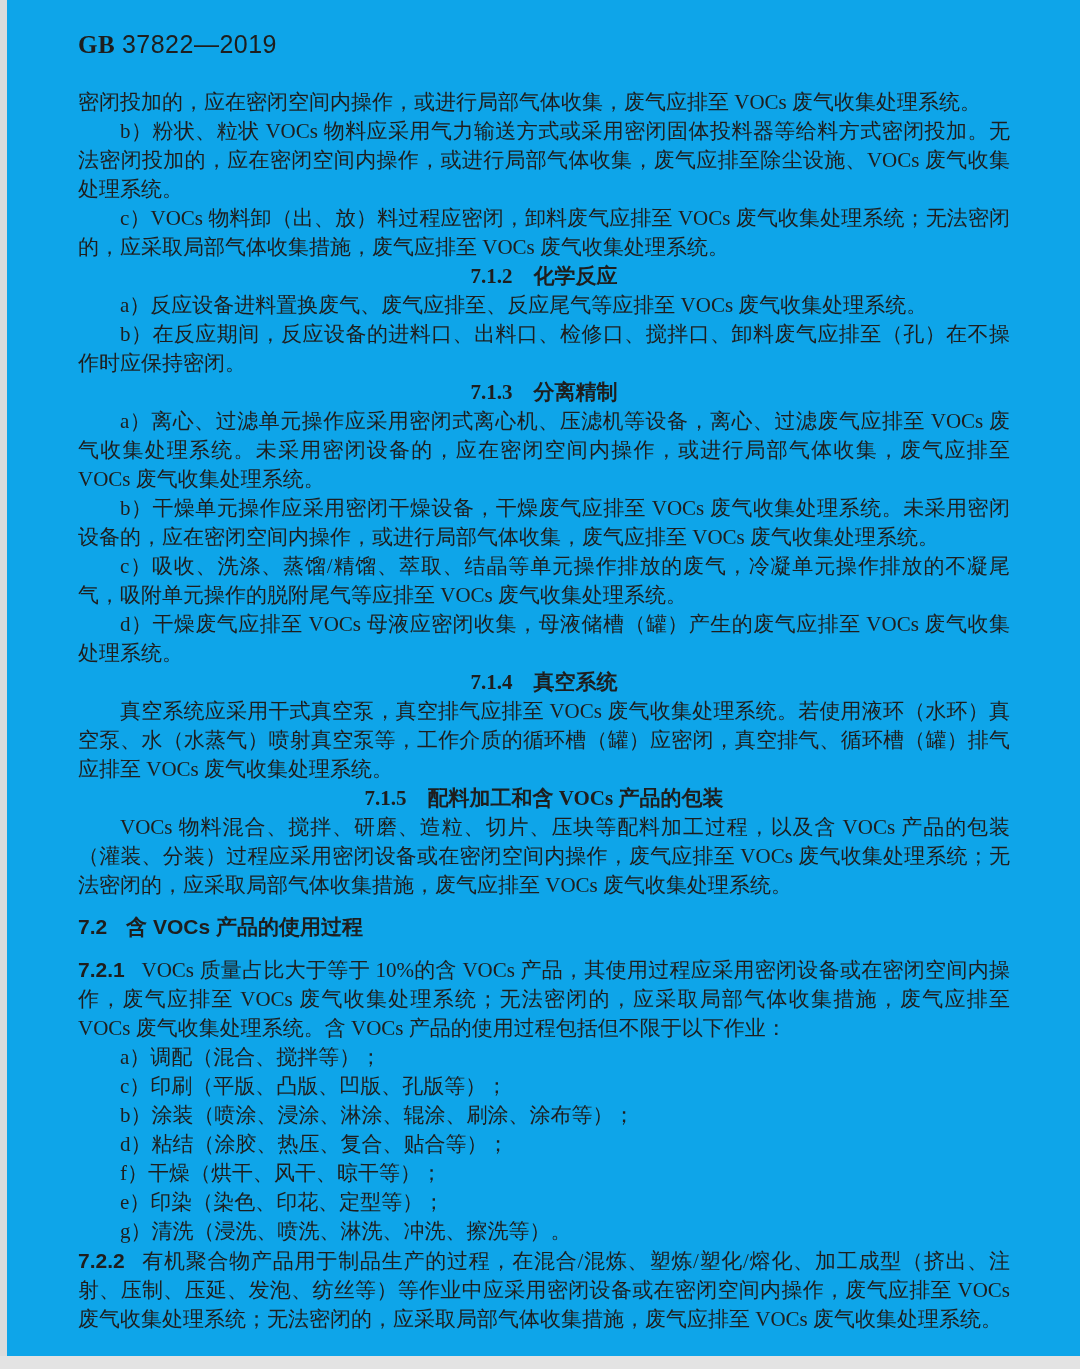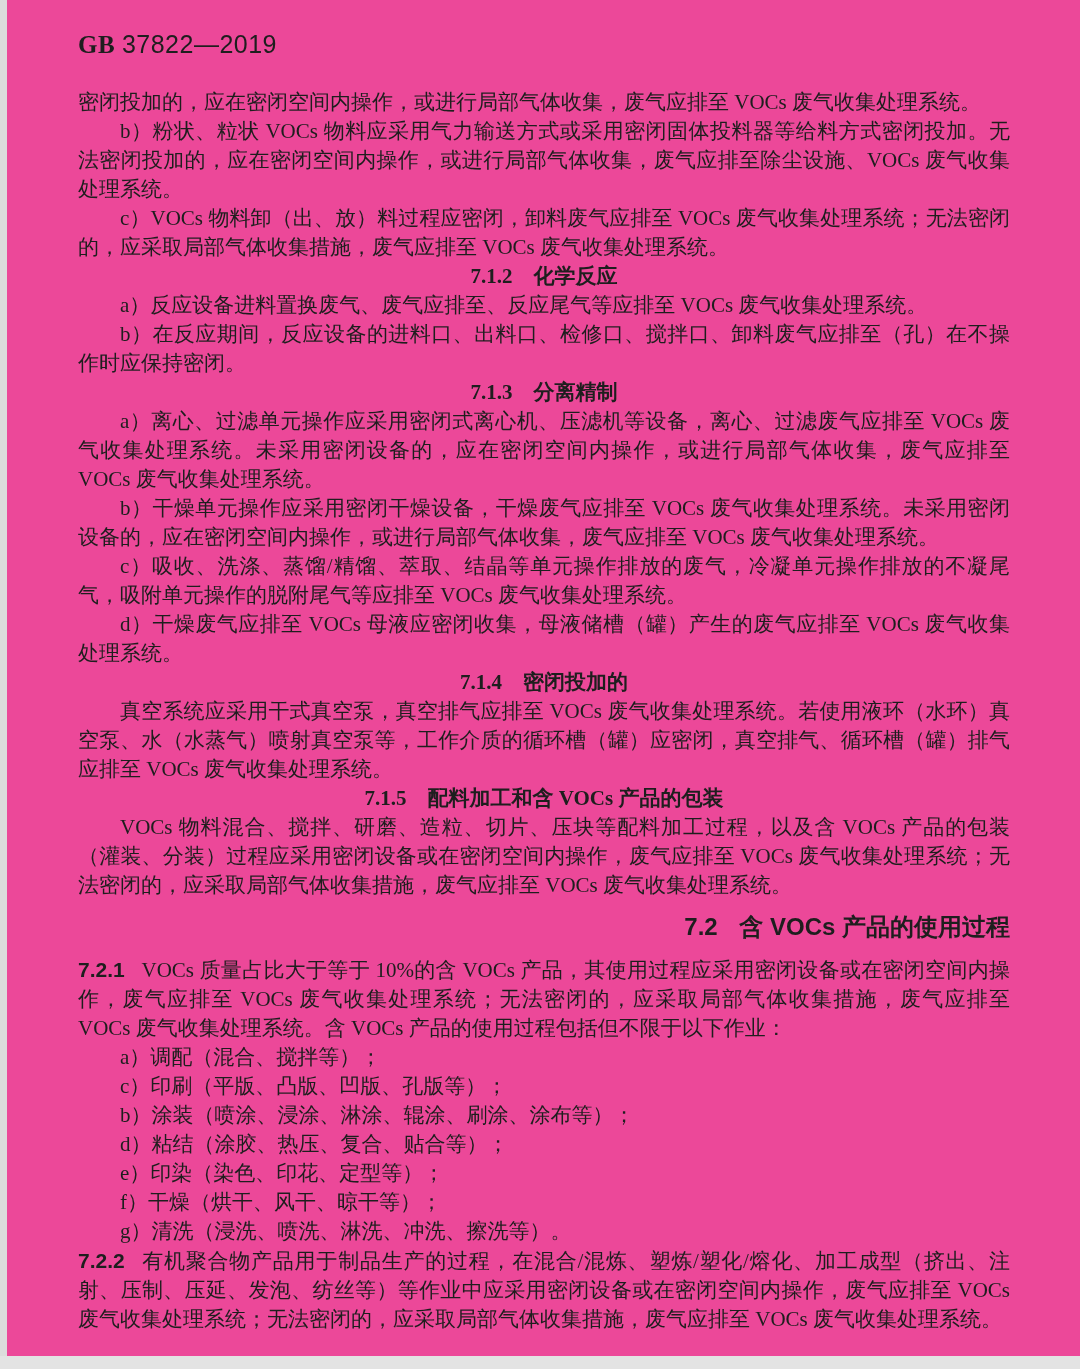--- a/index.html
+++ b/index.html
@@ -24,21 +24,21 @@
   .scan-edge-bottom {
     position: absolute;
     left: 0; bottom: 0;
     width: 100%; height: 13px;
     background: #e3e3e3;
   }
   .page {
     position: absolute;
     left: 7px; top: 0;
     width: 1073px; height: 1356px;
-    background: #ec4899;
+    background: #0ea5e9;
   }
   .doc-header {
     padding: 27px 0 0 71px;
     font-size: 25px;
     line-height: 34px;
     letter-spacing: 0.5px;
   }
   .doc-header .code-bold {
     font-family: "Liberation Serif", "DejaVu Serif", serif;
     font-weight: 700;
@@ -59,23 +59,23 @@
   .para.indent { text-indent: 2em; }
   .clause-heading {
     font-family: Liberation Serif, serif;
     font-weight: 600;
     text-align: center;
   }
   .clause-heading .clause-num { margin-right: 1em; }
   .section-title {
     font-family: "Liberation Sans", "DejaVu Sans", sans-serif;
     font-weight: 700;
-    font-size: 24px;
+    font-size: 21px;
     margin: 12px 0 14px 0;
-    text-align: right;
+    text-align: left;
   }
   .section-title .clause-num { margin-right: 0.9em; }
   .para .para-num {
     font-family: "Liberation Sans", "DejaVu Sans", sans-serif;
     font-weight: 600;
     margin-right: 0.8em;
   }
 </style>
 </head>
 <body>
@@ -90,31 +90,31 @@
       <div class="para indent">b）粉状、粒状 VOCs 物料应采用气力输送方式或采用密闭固体投料器等给料方式密闭投加。无法密闭投加的，应在密闭空间内操作，或进行局部气体收集，废气应排至除尘设施、VOCs 废气收集处理系统。</div>
       <div class="para indent">c）VOCs 物料卸（出、放）料过程应密闭，卸料废气应排至 VOCs 废气收集处理系统；无法密闭的，应采取局部气体收集措施，废气应排至 VOCs 废气收集处理系统。</div>
       <div class="clause-heading"><span class="clause-num">7.1.2</span><span class="clause-text">化学反应</span></div>
       <div class="para indent">a）反应设备进料置换废气、废气应排至、反应尾气等应排至 VOCs 废气收集处理系统。</div>
       <div class="para indent">b）在反应期间，反应设备的进料口、出料口、检修口、搅拌口、卸料废气应排至（孔）在不操作时应保持密闭。</div>
       <div class="clause-heading"><span class="clause-num">7.1.3</span><span class="clause-text">分离精制</span></div>
       <div class="para indent">a）离心、过滤单元操作应采用密闭式离心机、压滤机等设备，离心、过滤废气应排至 VOCs 废气收集处理系统。未采用密闭设备的，应在密闭空间内操作，或进行局部气体收集，废气应排至 VOCs 废气收集处理系统。</div>
       <div class="para indent">b）干燥单元操作应采用密闭干燥设备，干燥废气应排至 VOCs 废气收集处理系统。未采用密闭设备的，应在密闭空间内操作，或进行局部气体收集，废气应排至 VOCs 废气收集处理系统。</div>
       <div class="para indent">c）吸收、洗涤、蒸馏/精馏、萃取、结晶等单元操作排放的废气，冷凝单元操作排放的不凝尾气，吸附单元操作的脱附尾气等应排至 VOCs 废气收集处理系统。</div>
       <div class="para indent">d）干燥废气应排至 VOCs 母液应密闭收集，母液储槽（罐）产生的废气应排至 VOCs 废气收集处理系统。</div>
-      <div class="clause-heading"><span class="clause-num">7.1.4</span><span class="clause-text">密闭投加的</span></div>
+      <div class="clause-heading"><span class="clause-num">7.1.4</span><span class="clause-text">真空系统</span></div>
       <div class="para indent">真空系统应采用干式真空泵，真空排气应排至 VOCs 废气收集处理系统。若使用液环（水环）真空泵、水（水蒸气）喷射真空泵等，工作介质的循环槽（罐）应密闭，真空排气、循环槽（罐）排气应排至 VOCs 废气收集处理系统。</div>
       <div class="clause-heading"><span class="clause-num">7.1.5</span><span class="clause-text">配料加工和含 VOCs 产品的包装</span></div>
       <div class="para indent">VOCs 物料混合、搅拌、研磨、造粒、切片、压块等配料加工过程，以及含 VOCs 产品的包装（灌装、分装）过程应采用密闭设备或在密闭空间内操作，废气应排至 VOCs 废气收集处理系统；无法密闭的，应采取局部气体收集措施，废气应排至 VOCs 废气收集处理系统。</div>
       <div class="section-title"><span class="clause-num">7.2</span><span class="clause-text">含 VOCs 产品的使用过程</span></div>
       <div class="para"><span class="para-num">7.2.1</span><span>VOCs 质量占比大于等于 10%的含 VOCs 产品，其使用过程应采用密闭设备或在密闭空间内操作，废气应排至 VOCs 废气收集处理系统；无法密闭的，应采取局部气体收集措施，废气应排至 VOCs 废气收集处理系统。含 VOCs 产品的使用过程包括但不限于以下作业：</span></div>
       <div class="para indent">a）调配（混合、搅拌等）；</div>
       <div class="para indent">c）印刷（平版、凸版、凹版、孔版等）；</div>
       <div class="para indent">b）涂装（喷涂、浸涂、淋涂、辊涂、刷涂、涂布等）；</div>
       <div class="para indent">d）粘结（涂胶、热压、复合、贴合等）；</div>
+      <div class="para indent">f）干燥（烘干、风干、晾干等）；</div>
       <div class="para indent">e）印染（染色、印花、定型等）；</div>
-      <div class="para indent">f）干燥（烘干、风干、晾干等）；</div>
       <div class="para indent">g）清洗（浸洗、喷洗、淋洗、冲洗、擦洗等）。</div>
       <div class="para"><span class="para-num">7.2.2</span><span>有机聚合物产品用于制品生产的过程，在混合/混炼、塑炼/塑化/熔化、加工成型（挤出、注射、压制、压延、发泡、纺丝等）等作业中应采用密闭设备或在密闭空间内操作，废气应排至 VOCs 废气收集处理系统；无法密闭的，应采取局部气体收集措施，废气应排至 VOCs 废气收集处理系统。</span></div>
     </div>
 </div>
 
 <div class="scan-edge-left"></div>
 <div class="scan-edge-bottom"></div>
 
 </body></html>

